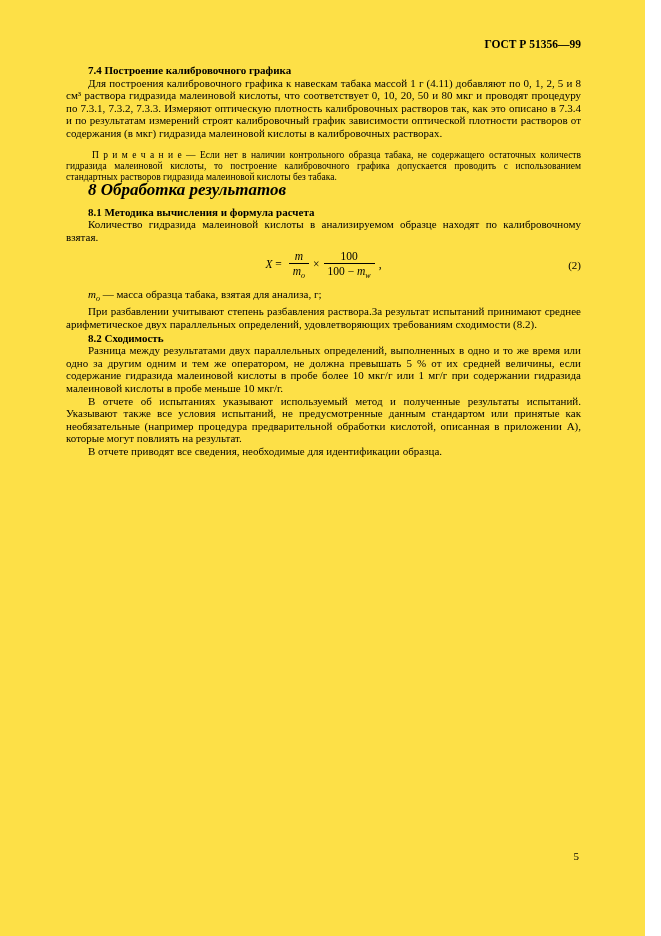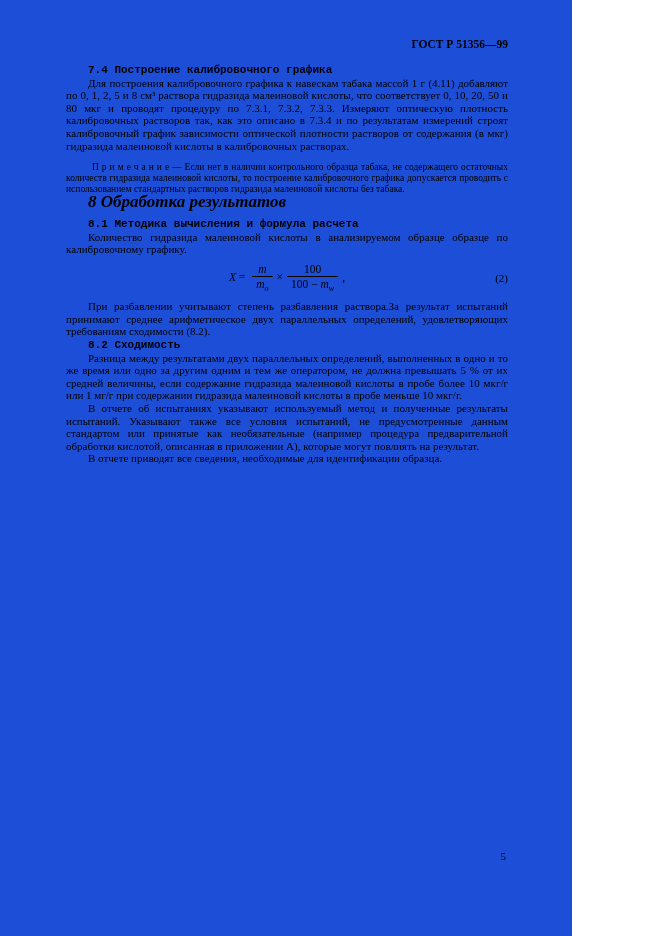--- a/index.html
+++ b/index.html
@@ -1,20 +1,20 @@
 <!DOCTYPE html>
 <html><head>
 <meta charset="utf-8">
 <style>
   html, body { margin: 0; padding: 0; background: #ffffff; }
   .page {
     position: relative;
-    width: 572px;
+    width: 645px;
     height: 936px;
-    background: #1d4ed8;
+    background: #fde047;
     font-family: "Liberation Serif", "DejaVu Serif", serif;
     color: #000000;
     box-sizing: border-box;
     padding: 38px 64px 0 66px;
     overflow: hidden;
   }
   .doc-header {
     text-align: right;
     font-weight: bold;
     font-size: 11.5px;
@@ -26,21 +26,20 @@
     line-height: 12.6px;
     text-align: justify;
   }
   .indent { text-indent: 22px; }
   .sub-heading {
     font-weight: bold;
     font-size: 11px;
     line-height: 12.6px;
     text-indent: 22px;
     margin-top: 1px;
-    font-family: Liberation Mono, monospace;
   }
   .first-heading { margin-top: 13px; }
   .section-heading {
     font-weight: bold;
     font-size: 17px;
     line-height: 14px;
     text-indent: 22px;
     margin-bottom: 9px;
     font-style: italic;
   }
@@ -93,30 +92,31 @@
 
   <div class="doc-header">ГОСТ Р 51356—99</div>
 
   <p class="sub-heading first-heading">7.4 Построение калибровочного графика</p>
   <p class="body-text indent">Для построения калибровочного графика к навескам табака массой 1 г (4.11) добавляют по 0, 1, 2, 5 и 8 см³ раствора гидразида малеиновой кислоты, что соответствует 0, 10, 20, 50 и 80 мкг и проводят процедуру по 7.3.1, 7.3.2, 7.3.3. Измеряют оптическую плотность калибровочных растворов так, как это описано в 7.3.4 и по результатам измерений строят калибровочный график зависимости оптической плотности растворов от содержания (в мкг) гидразида малеиновой кислоты в калибровочных растворах.</p>
   <p class="note-text">П р и м е ч а н и е — Если нет в наличии контрольного образца табака, не содержащего остаточных количеств гидразида малеиновой кислоты, то построение калибровочного графика допускается проводить с использованием стандартных растворов гидразида малеиновой кислоты без табака.</p>
 
   <p class="section-heading">8 Обработка результатов</p>
 
   <p class="sub-heading">8.1 Методика вычисления и формула расчета</p>
-  <p class="body-text indent">Количество гидразида малеиновой кислоты в анализируемом образце образце по калибровочному графику.</p>
+  <p class="body-text indent">Количество гидразида малеиновой кислоты в анализируемом образце находят по калибровочному взятая.</p>
 
   <div class="formula-row">
     <span class="formula-inner">
       <i class="fvar">X</i><span> = </span><span class="frac"><span class="fnum"><i>m</i></span><span class="fden"><i>m</i><sub><i>o</i></sub></span></span><span>×</span><span class="frac"><span class="fnum">100</span><span class="fden"><span>100 − </span><i>m</i><sub><i>w</i></sub></span></span><span>,</span>
     </span>
     <span class="eq-number">(2)</span>
   </div>
 
   <div class="where-block">
+    <p class="where-item where-sub"><i>m</i><sub><i>o</i></sub><span> — масса образца табака, взятая для анализа, г;</span></p>
   </div>
 
   <p class="body-text indent">При разбавлении учитывают степень разбавления раствора.За результат испытаний принимают среднее арифметическое двух параллельных определений, удовлетворяющих требованиям сходимости (8.2).</p>
 
   <p class="sub-heading">8.2 Сходимость</p>
   <p class="body-text indent">Разница между результатами двух параллельных определений, выполненных в одно и то же время или одно за другим одним и тем же оператором, не должна превышать 5 % от их средней величины, если содержание гидразида малеиновой кислоты в пробе более 10 мкг/г или 1 мг/г при содержании гидразида малеиновой кислоты в пробе меньше 10 мкг/г.</p>
 
   <p class="body-text indent">В отчете об испытаниях указывают используемый метод и полученные результаты испытаний. Указывают также все условия испытаний, не предусмотренные данным стандартом или принятые как необязательные (например процедура предварительной обработки кислотой, описанная в приложении А), которые могут повлиять на результат.</p>
   <p class="body-text indent">В отчете приводят все сведения, необходимые для идентификации образца.</p>
 

